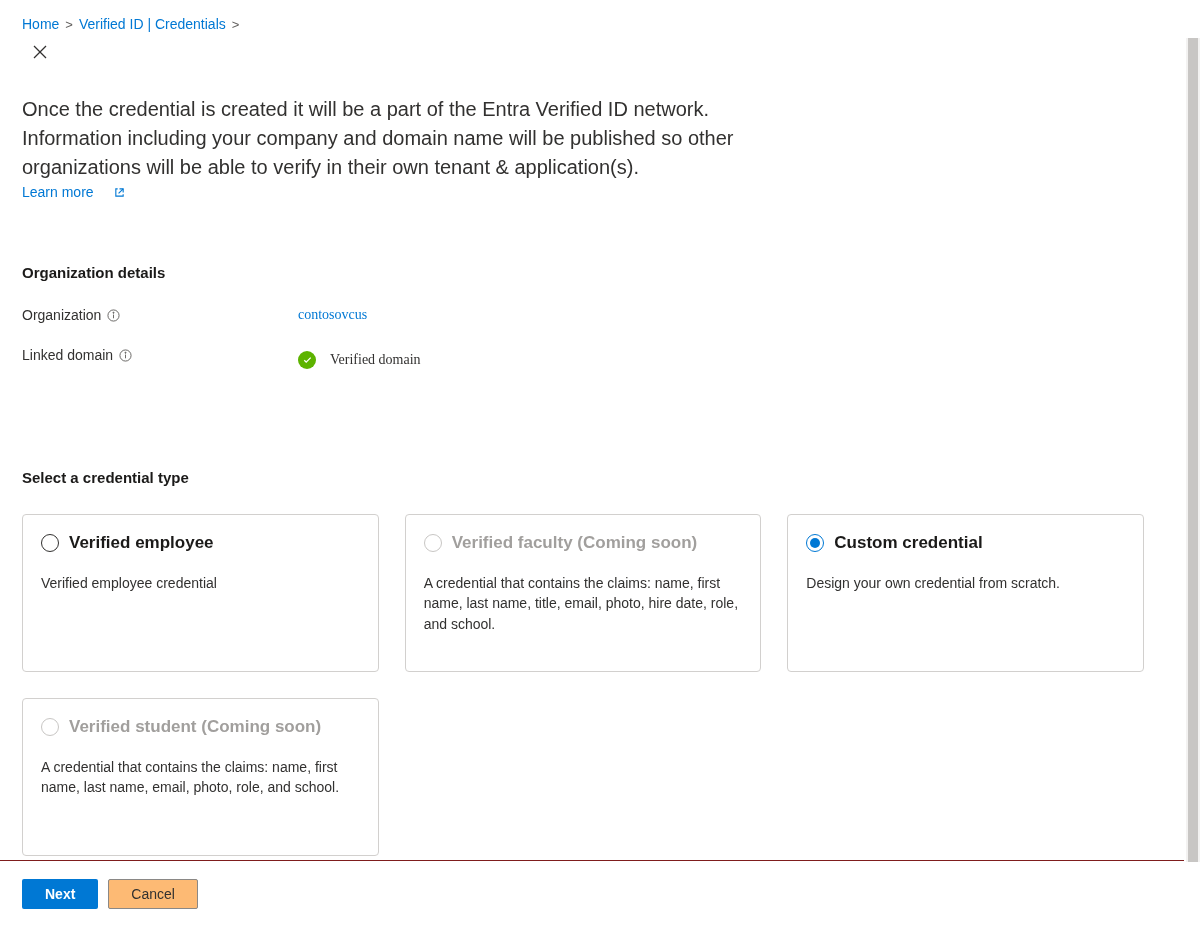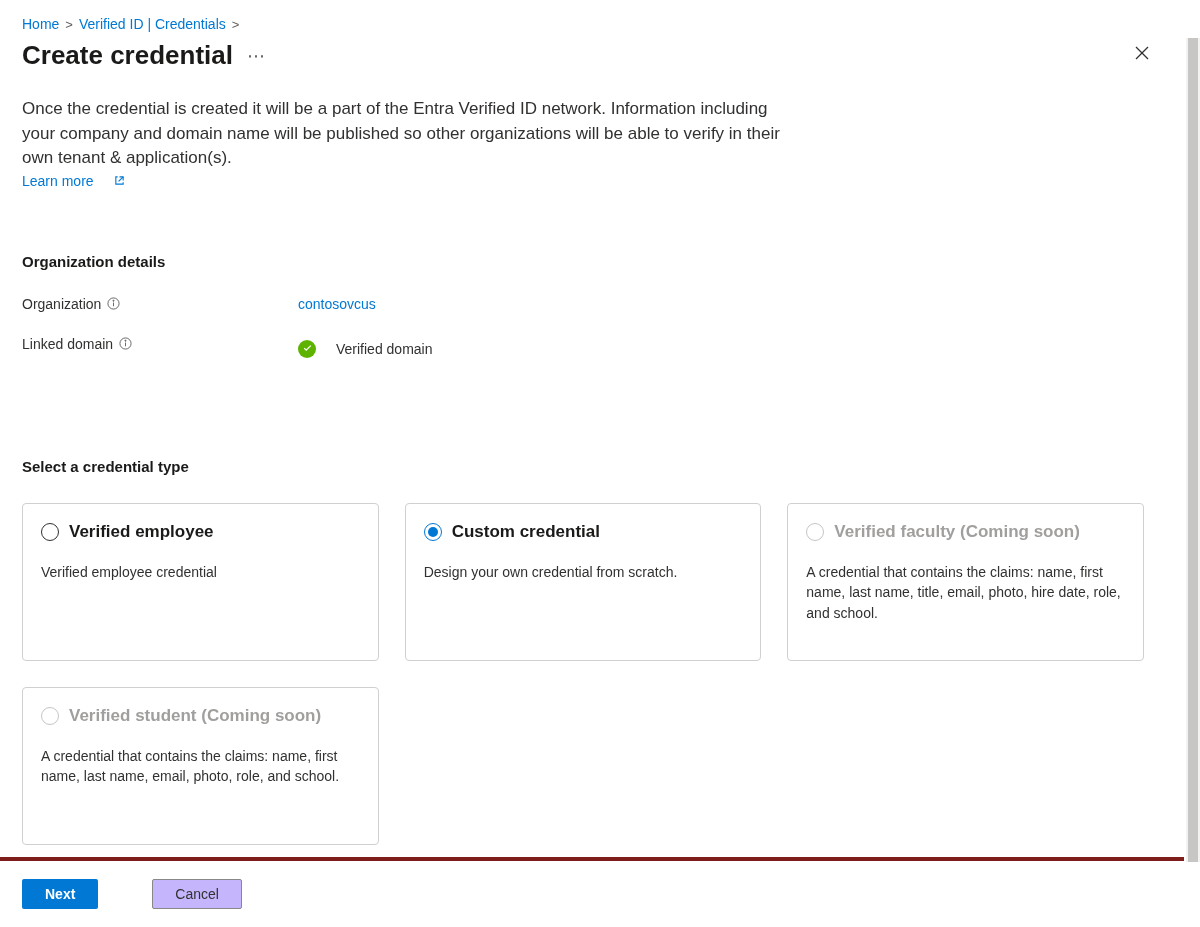--- a/index.html
+++ b/index.html
@@ -78,21 +78,21 @@
       cursor: pointer;
       letter-spacing: 1px;
     }
     .close-icon {
       font-size: 18px;
       color: #323130;
       cursor: pointer;
       padding: 4px 10px;
     }
     .intro-text {
-      font-size: 17px;
+      font-size: 20px;
       line-height: 1.45;
       color: #323130;
       max-width: 770px;
       margin-bottom: 2px;
     }
     .learn-more-link {
       color: #0078d4;
       text-decoration: none;
       display: inline-flex;
       align-items: center;
@@ -128,29 +128,30 @@
       gap: 6px;
     }
     .info-icon {
       width: 13px;
       height: 13px;
       color: #605e5c;
     }
     .detail-value {
       color: #0078d4;
       font-size: 14px;
+      font-family: Liberation Serif, serif;
     }
     .detail-value a {
       color: #0078d4;
       text-decoration: none;
     }
     .verified-row {
       display: flex;
       align-items: center;
-      gap: 20px;
+      gap: 14px;
       margin-top: 4px;
     }
     .verified-badge {
       width: 18px;
       height: 18px;
       background: #5db300;
       border-radius: 50%;
       display: inline-flex;
       align-items: center;
       justify-content: center;
@@ -214,21 +215,21 @@
       font-weight: 600;
       color: #1b1a19;
     }
     .card-desc {
       font-size: 14px;
       color: #323130;
       line-height: 1.45;
       margin-top: 16px;
     }
     .footer {
-      border-top: 4px solid #7f1d1d;
+      border-top: 1px solid #7f1d1d;
       padding: 18px 0 18px 22px;
       display: flex;
       gap: 10px;
       position: absolute;
       bottom: 0;
       left: 0;
       right: 16px;
       background: #fff;
     }
     .btn {
@@ -238,42 +239,37 @@
       cursor: pointer;
       border: 1px solid transparent;
       font-family: inherit;
     }
     .btn-primary {
       background: #0078d4;
       color: #fff;
       font-weight: 600;
     }
     .btn-secondary {
-      background: #c4b5fd;
+      background: #fdba74;
       color: #323130;
       border-color: #8a8886;
-      margin-left: 44px;
     }
   </style>
 </head>
 <body>
 
 <div class="page">
   <nav class="breadcrumb">
     <a href="#">Home</a>
     <span class="sep">&gt;</span>
     <a href="#">Verified ID | Credentials</a>
     <span class="sep">&gt;</span>
   </nav>
 
   <div class="header-row">
-    <div class="page-title-wrap">
-      <h1 class="page-title">Create credential</h1>
-      <span class="more-icon">⋯</span>
-    </div>
     <span class="close-icon">
       <svg width="16" height="16" viewBox="0 0 16 16" fill="none" stroke="#323130" stroke-width="1.2">
         <line x1="2" y1="2" x2="14" y2="14"></line>
         <line x1="14" y1="2" x2="2" y2="14"></line>
       </svg>
     </span>
   </div>
 
   <p class="intro-text">Once the credential is created it will be a part of the Entra Verified ID network. Information including your company and domain name will be published so other organizations will be able to verify in their own tenant &amp; application(s).</p>
   <a href="#" class="learn-more-link">
@@ -326,39 +322,39 @@
 
   <div class="cards-grid">
     <div class="card">
       <div class="card-header">
         <span class="radio"></span>
         <span class="card-title">Verified employee</span>
       </div>
       <div class="card-desc">Verified employee credential</div>
     </div>
 
+    <div class="card disabled">
+      <div class="card-header">
+        <span class="radio disabled"></span>
+        <span class="card-title">Verified faculty (Coming soon)</span>
+      </div>
+      <div class="card-desc">A credential that contains the claims: name, first name, last name, title, email, photo, hire date, role, and school.</div>
+    </div>
+
     <div class="card">
       <div class="card-header">
         <span class="radio selected"></span>
         <span class="card-title">Custom credential</span>
       </div>
       <div class="card-desc">Design your own credential from scratch.</div>
     </div>
 
     <div class="card disabled">
       <div class="card-header">
         <span class="radio disabled"></span>
-        <span class="card-title">Verified faculty (Coming soon)</span>
-      </div>
-      <div class="card-desc">A credential that contains the claims: name, first name, last name, title, email, photo, hire date, role, and school.</div>
-    </div>
-
-    <div class="card disabled">
-      <div class="card-header">
-        <span class="radio disabled"></span>
         <span class="card-title">Verified student (Coming soon)</span>
       </div>
       <div class="card-desc">A credential that contains the claims: name, first name, last name, email, photo, role, and school.</div>
     </div>
   </div>
 </div>
 
 <div class="footer">
   <button class="btn btn-primary">Next</button>
   <button class="btn btn-secondary">Cancel</button>

